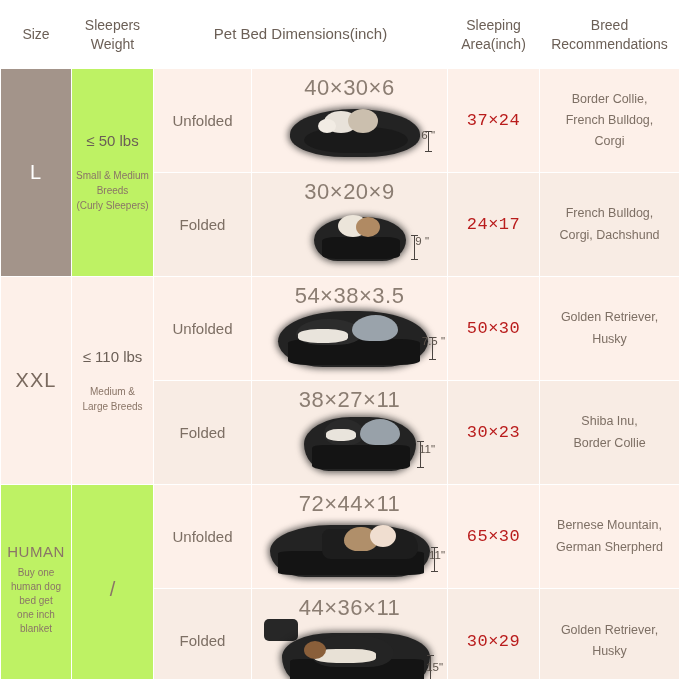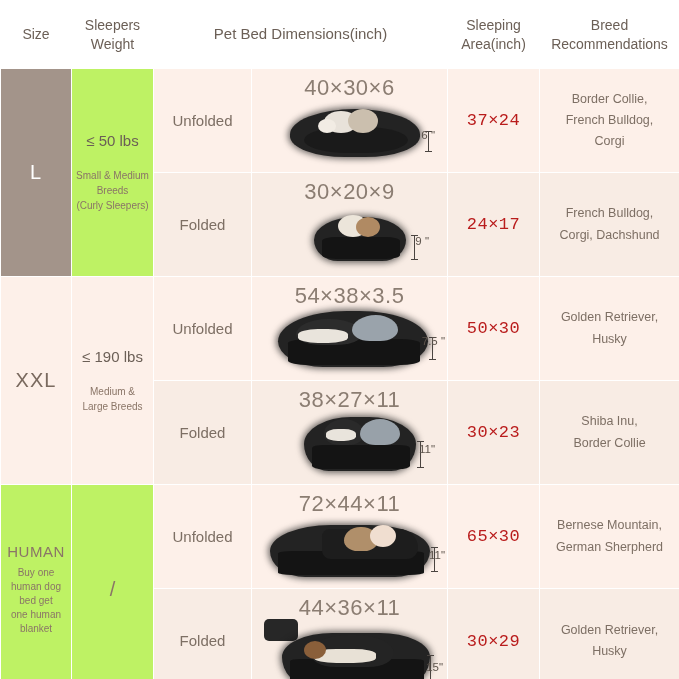--- a/index.html
+++ b/index.html
@@ -285,21 +285,21 @@
           <div>Corgi, Dachshund</div>
         </div>
       </td>
     </tr>
 
     <tr style="height:104px;">
       <td class="size-cell-light" rowspan="2">
         <div class="size-label">XXL</div>
       </td>
       <td class="weight-pink" rowspan="2">
-        <div class="weight-main">≤ 190 lbs</div>
+        <div class="weight-main">≤ 110 lbs</div>
         <div class="weight-sub">
           <div>Medium &amp;</div>
           <div>Large Breeds</div>
         </div>
       </td>
       <td class="row-pink">
         <span class="state-text">Unfolded</span>
       </td>
       <td class="row-pink img-cell">
         <div class="dim-label">54×38×3.5</div>
@@ -355,21 +355,21 @@
       </td>
     </tr>
 
     <tr style="height:104px;">
       <td class="size-cell-human" rowspan="2">
         <div class="size-label">HUMAN</div>
         <div class="size-sub">
           <div>Buy one</div>
           <div>human dog</div>
           <div>bed get</div>
-          <div>one human</div>
+          <div>one inch</div>
           <div>blanket</div>
         </div>
       </td>
       <td class="weight-white" rowspan="2">
         <div class="slash">/</div>
       </td>
       <td class="row-pink">
         <span class="state-text">Unfolded</span>
       </td>
       <td class="row-pink img-cell">

